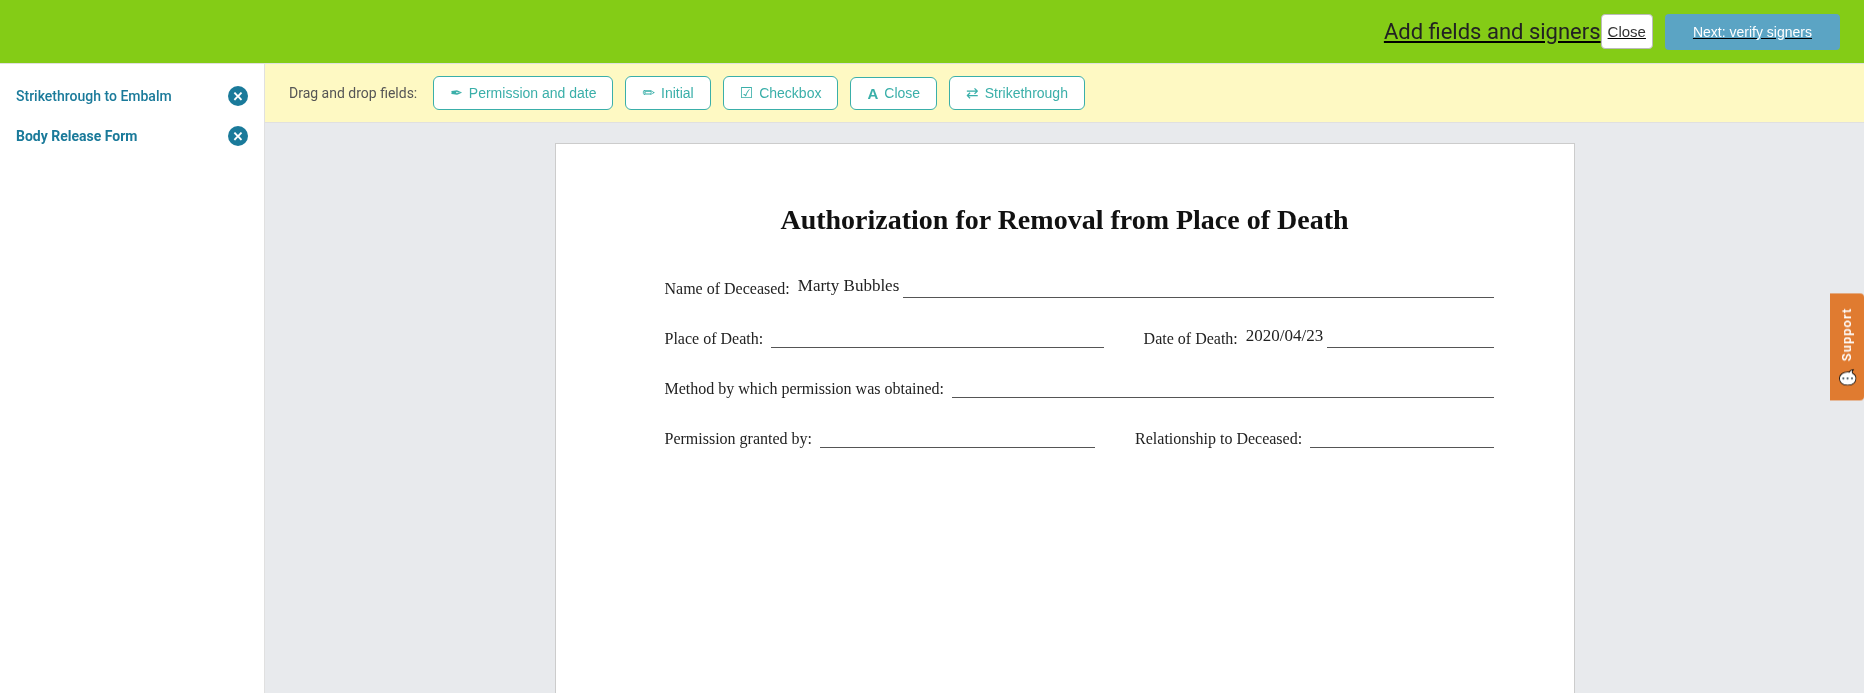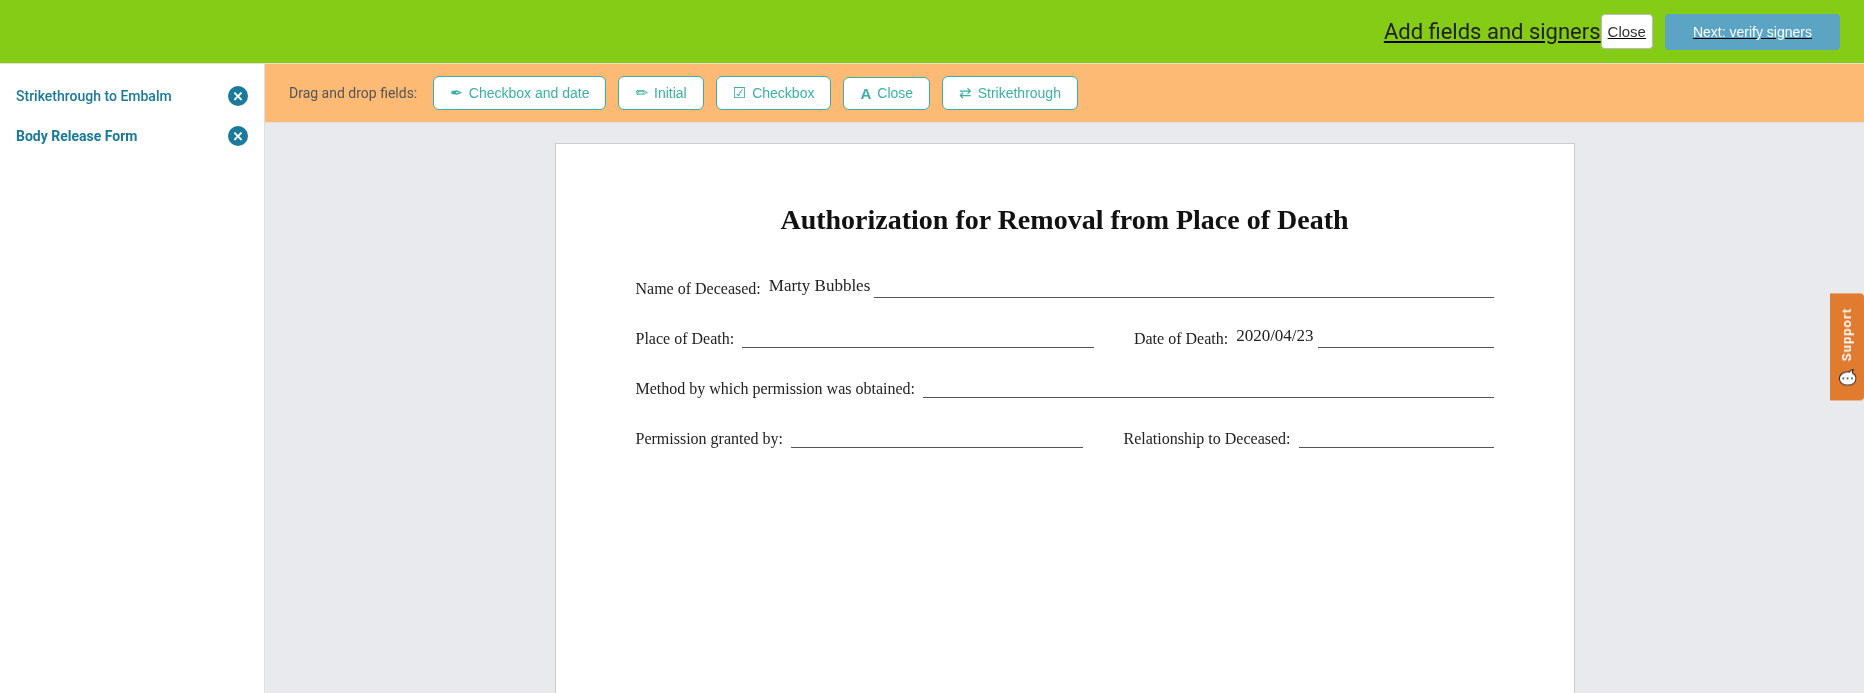--- a/index.html
+++ b/index.html
@@ -100,21 +100,21 @@
     }
 
     .content-area {
       flex: 1;
       display: flex;
       flex-direction: column;
       overflow: hidden;
     }
 
     .toolbar {
-      background: #fdba74;
+      background: #fef9c3;
       border-bottom: 1px solid #e0e0e0;
       padding: 12px 24px;
       display: flex;
       align-items: center;
       gap: 12px;
     }
 
     .toolbar-label {
       font-size: 14px;
       color: #555;
@@ -165,20 +165,21 @@
       font-family: Georgia, 'Times New Roman', serif;
       margin-bottom: 40px;
       color: #111;
     }
 
     .doc-field-row {
       display: flex;
       align-items: flex-end;
       margin-bottom: 28px;
       gap: 0;
+      margin-left: 29px;
     }
 
     .doc-field-label {
       font-family: Georgia, 'Times New Roman', serif;
       font-size: 16px;
       color: #222;
       white-space: nowrap;
       margin-right: 8px;
     }
 
@@ -252,21 +253,21 @@
     </div>
   </div>
 
   <div class="content-area">
 
     <div class="toolbar">
       <span class="toolbar-label">Drag and drop fields:</span>
 
       <button class="field-btn">
         <span class="field-btn-icon">✒</span>
-        <span>Checkbox and date</span>
+        <span>Permission and date</span>
       </button>
 
       <button class="field-btn">
         <span class="field-btn-icon">✏</span>
         <span>Initial</span>
       </button>
 
       <button class="field-btn">
         <span class="field-btn-icon">☑</span>
         <span>Checkbox</span>

